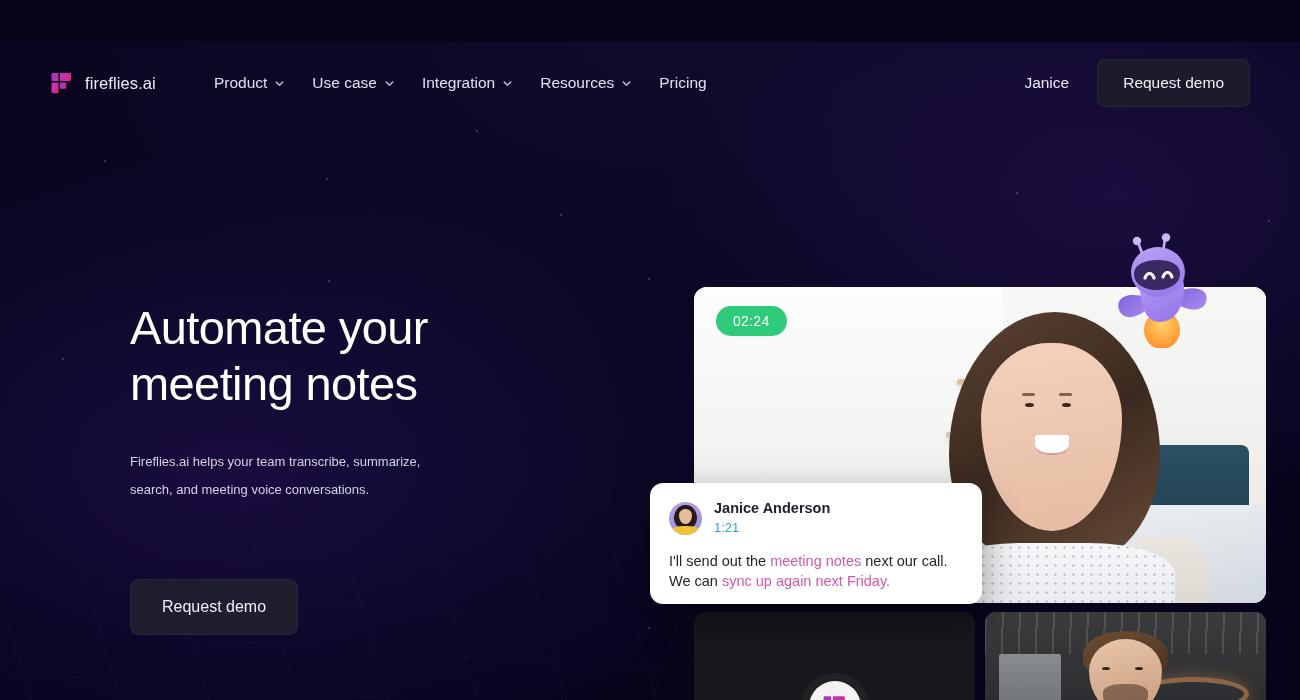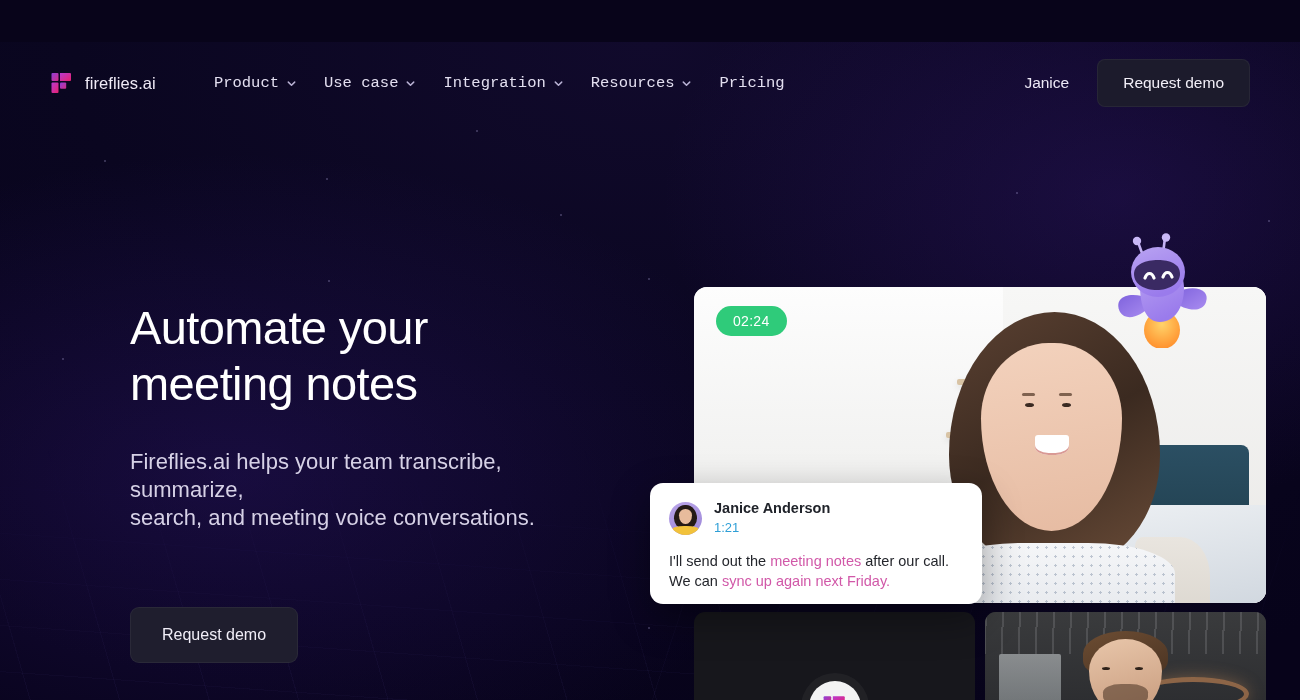--- a/index.html
+++ b/index.html
@@ -43,42 +43,42 @@
   
   .header {
     position:absolute; top:0; left:0; right:0; height:128px;
     display:flex; align-items:center; padding:0 50px; z-index:40;
   }
   .brand { display:flex; align-items:center; gap:11px; margin-top:-46px; }
   .brand-mark { width:24px; height:24px; position:relative; flex:none; }
   .brand-name {
     font-size:16.5px; color:#efeaf6; letter-spacing:.1px; font-weight:400;
   }
-  .nav { display:flex; align-items:center; gap:27px; margin-left:58px; margin-top:-46px;font-family:Liberation Mono, monospace; }
+  .nav { display:flex; align-items:center; gap:27px; margin-left:58px; margin-top:-46px; }
   .nav-item {
     display:flex; align-items:center; gap:7px;
     font-size:15.5px; color:#e3dff0; cursor:pointer; white-space:nowrap;
   }
   .chev { display:block; width:11px; height:11px; }
   .chev path { stroke:#b9b2d4; stroke-width:1.6; fill:none; stroke-linecap:round; stroke-linejoin:round; }
   .header-right { margin-left:auto; display:flex; align-items:center; gap:28px; margin-top:-46px; }
   .login-link { font-size:15.5px; color:#ece8f6; cursor:pointer; }
   .btn-demo-top {
     background:#1c1b2c; color:#f2eff8; font-size:15.5px;
     padding:14px 25px; border-radius:8px; border:1px solid rgba(255,255,255,.05);
     cursor:pointer; white-space:nowrap;
   }
 
   
   .hero-left { position:absolute; left:130px; top:258px; width:470px; z-index:20; }
   .hero-title {
     font-size:47px; line-height:56px; color:#ffffff; font-weight:400; letter-spacing:-.6px;
   }
   .hero-sub {
-    margin-top:36px; font-size:22px; line-height:28px; color:#d6d1e6; font-weight:400;
+    margin-top:36px; font-size:13px; line-height:28px; color:#d6d1e6; font-weight:400;
   }
   .hero-ctas { margin-top:75px; display:flex; gap:16px; }
   .btn-primary {
     background:#7c5cfa; color:#fff; font-size:16px; padding:18px 31px;
     border-radius:9px; border:none; cursor:pointer; white-space:nowrap;
   }
   .btn-ghost {
     background:#1f1e2e; color:#f1eef8; font-size:16px; padding:18px 31px;
     border-radius:9px; border:1px solid rgba(255,255,255,.05); cursor:pointer; white-space:nowrap;
   }
@@ -389,21 +389,21 @@
           <div class="av-hair"></div>
             <div class="av-face"></div>
             <div class="av-top"></div>
         </div>
         <div>
           <div class="chat-name">Janice Anderson</div>
           <div class="chat-time">1:21</div>
         </div>
       </div>
       <div class="chat-body">
-        <span>I'll send out the </span><span class="hl">meeting notes</span><span> after our call.</span><br>
+        <span>I'll send out the </span><span class="hl">meeting notes</span><span> next our call.</span><br>
         <span>We can </span><span class="hl">sync up again next Friday.</span>
       </div>
     </div>
 
     <div class="row2">
 
       <div class="card-note">
         <div class="note-logo">
           <svg width="26" height="26" viewBox="0 0 24 24">
             <defs>

